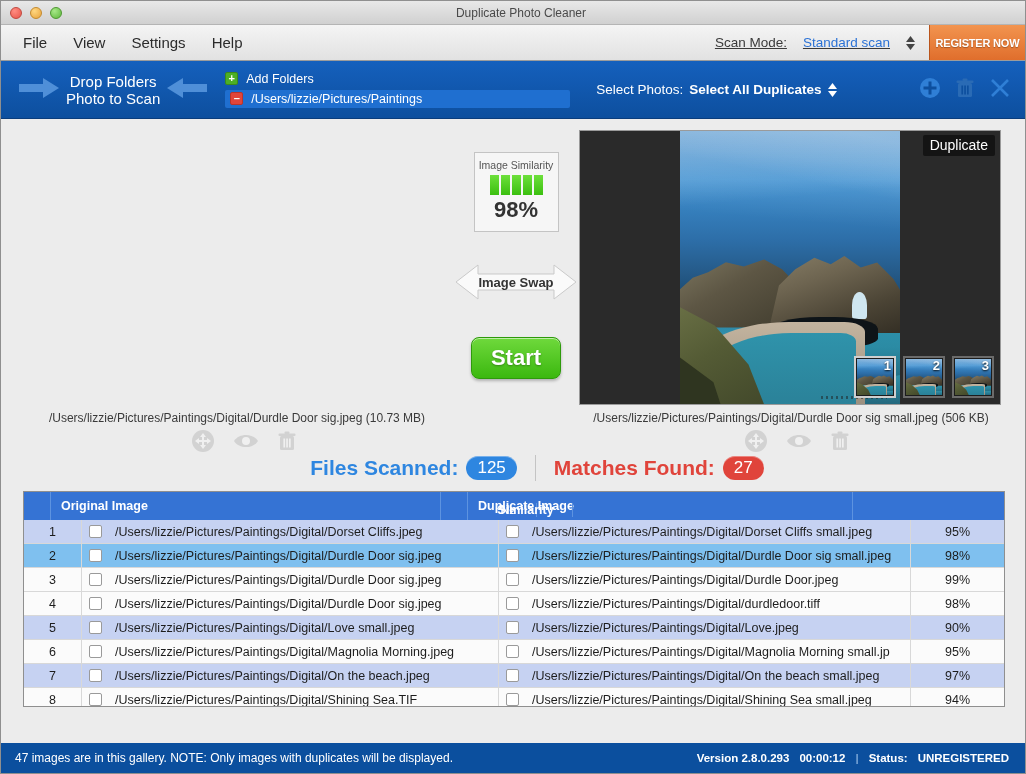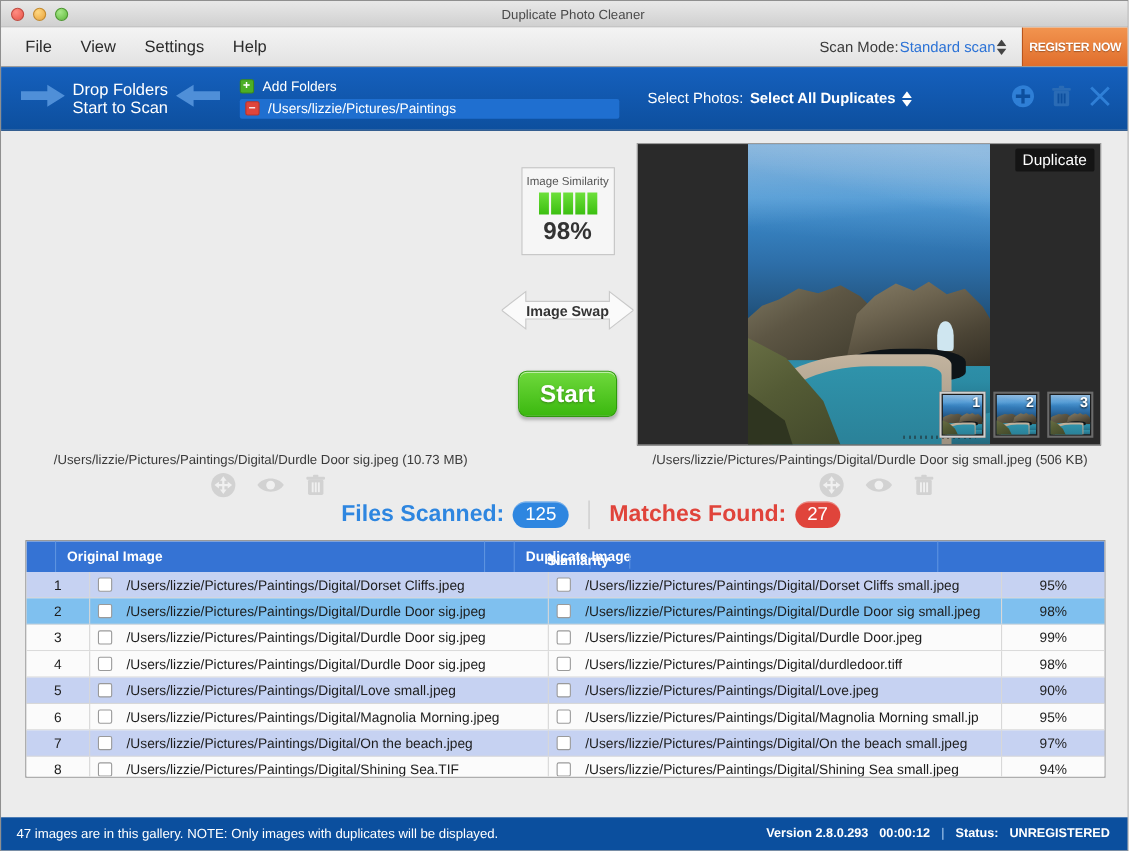--- a/index.html
+++ b/index.html
@@ -43,22 +43,22 @@
     display: flex; align-items: center;
     position: relative;
   }
   .menu-items { display: flex; align-items: center; margin-left: 22px; gap: 26px; }
   .menu-item { font-size: 15px; color: #2b2b2b; cursor: default; }
   .menubar-right {
     position: absolute; right: 0; top: 0; bottom: 0;
     display: flex; align-items: stretch;
   }
   .scanmode {
-    display: flex; align-items: center; gap: 1px;
-    padding-right: 14px; font-size: 13.5px; color: #3a3a3a;
+    display: flex; align-items: center; gap: 16px;
+    padding-right: 14px; font-size: 13.5px; color: #3a3a3a; text-decoration: underline;
   }
   .scanmode .val { color: #2b72d6; }
   .updown {
     display: inline-flex; flex-direction: column; gap: 2px;
     line-height: 0; color: #444;
   }
   .updown svg { display: block; }
   .register {
     width: 96px;
     background: linear-gradient(#f2944f, #e06e2c);
@@ -383,21 +383,21 @@
 
   <div class="toolbar">
     <div class="drop-zone">
       <span>
         <svg class="arrow-r" width="40" height="22" viewBox="0 0 40 22">
           <polygon points="0,7 24,7 24,1 40,11 24,21 24,15 0,15" fill="#4f8fd8"></polygon>
         </svg>
       </span>
       <div class="drop-text">
         <div>Drop Folders</div>
-        <div>Start to Scan</div>
+        <div>Photo to Scan</div>
       </div>
       <span>
         <svg class="arrow-l" width="40" height="22" viewBox="0 0 40 22">
           <polygon points="40,7 16,7 16,1 0,11 16,21 16,15 40,15" fill="#4f8fd8"></polygon>
         </svg>
       </span>
     </div>
 
     <div class="folders">
       <div class="folder-row">

